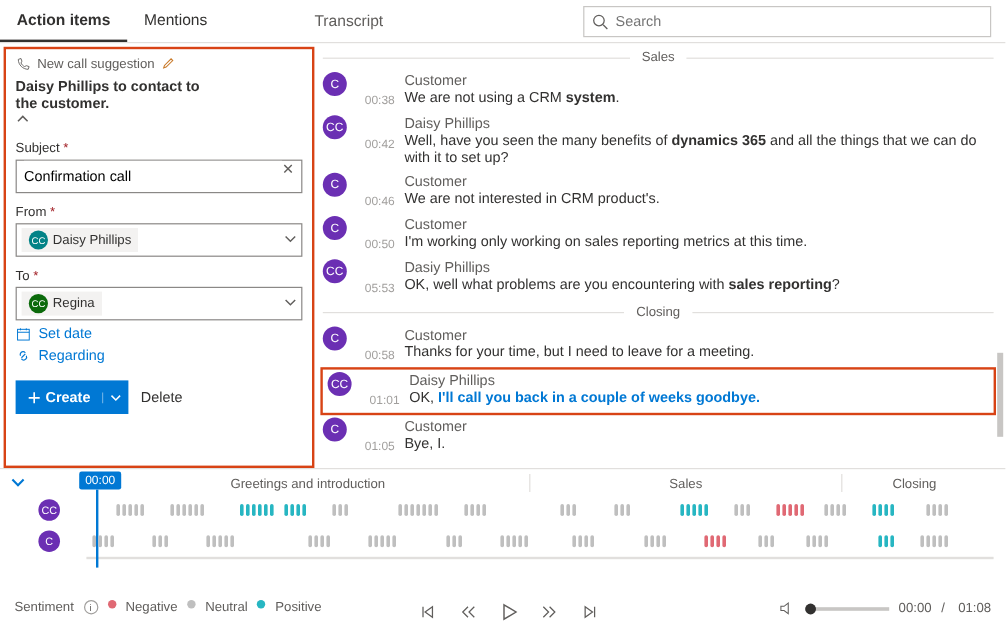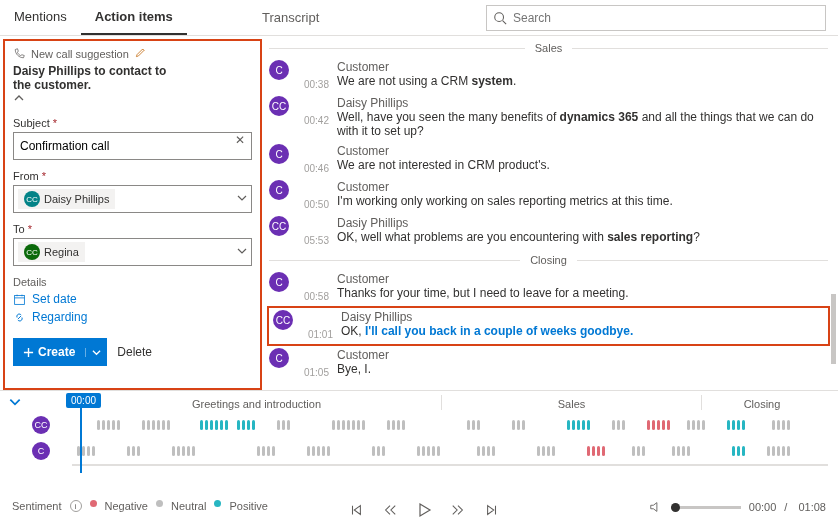--- a/index.html
+++ b/index.html
@@ -83,22 +83,22 @@
   .pl-btn { width:20px;height:20px;display:flex;align-items:center;justify-content:center;color:#605e5c;cursor:pointer;}
   .vol-area { margin-left:auto; display:flex; align-items:center; gap:8px; }
   .vol-track { width:70px; height:3px; background:#c8c6c4; position:relative; }
   .vol-handle { position:absolute; left:0; top:-3px; width:9px;height:9px;border-radius:50%; background:#323130; }
 </style>
 </head>
 <body>
 
 <div class="top">
   <div class="tabs">
+    <div class="tab active">Action items</div>
     <div class="tab">Mentions</div>
-    <div class="tab active">Action items</div>
   </div>
   <div class="tr-header">
     <div class="tr-title">Transcript</div>
     <div class="search-wrap">
       <svg width="14" height="14" viewBox="0 0 16 16">
           <circle cx="7" cy="7" r="5" fill="none" stroke="#605e5c" stroke-width="1.2"></circle>
           <line x1="11" y1="11" x2="15" y2="15" stroke="#605e5c" stroke-width="1.2"></line>
         </svg>
       <input placeholder="Search" style="">
     </div>
@@ -153,21 +153,20 @@
         <div class="avatar reg">CC</div>
         <span>Regina</span>
       </div>
       <span class="dd-car">
         <svg width="10" height="10" viewBox="0 0 10 10">
             <path d="M1 3l4 4 4-4" fill="none" stroke="#605e5c" stroke-width="1.2"></path>
           </svg>
       </span>
     </div>
 
-    <div class="details-lbl">Details</div>
     <div class="link-row">
       <svg width="13" height="13" viewBox="0 0 16 16">
           <rect x="2" y="3" width="12" height="11" fill="none" stroke="#0078d4"></rect>
           <line x1="2" y1="6" x2="14" y2="6" stroke="#0078d4"></line>
           <line x1="5" y1="2" x2="5" y2="4" stroke="#0078d4"></line>
           <line x1="11" y1="2" x2="11" y2="4" stroke="#0078d4"></line>
         </svg>
       <span>Set date</span>
     </div>
     <div class="link-row">

